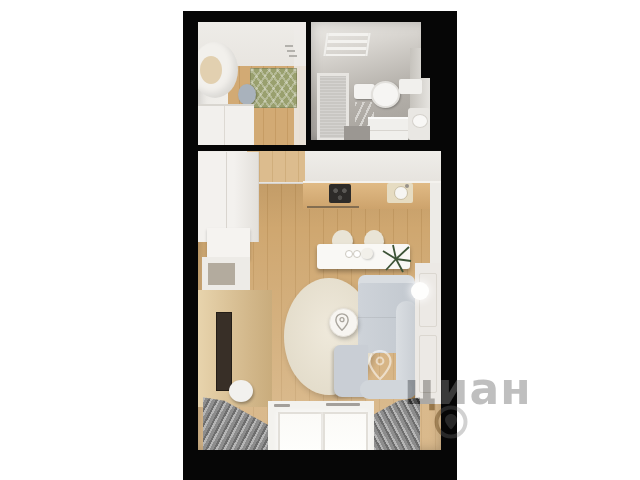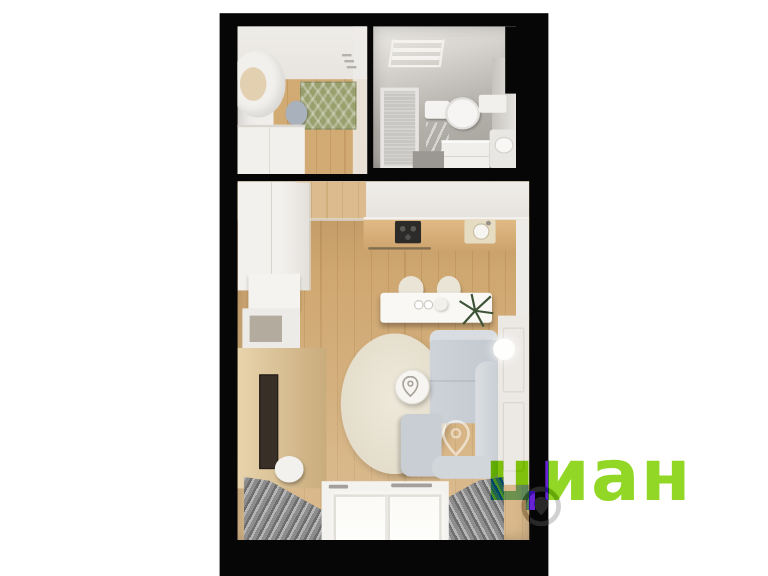--- a/index.html
+++ b/index.html
@@ -122,22 +122,22 @@
         background:repeating-linear-gradient(118deg,#6e6e6e 0 2px,#b5b5b5 2px 4px,#8d8d8d 4px 7px);}
   .m-curtR{left:150px;top:243px;width:72px;height:56px;
         clip-path:polygon(70% 12%,100% 6%,100% 100%,0 100%,0 62%);
         background:repeating-linear-gradient(62deg,#6e6e6e 0 2px,#b5b5b5 2px 4px,#8d8d8d 4px 7px);}
   .m-winsill{left:70px;top:250px;width:106px;height:49px;background:#f3f2ee;}
   .m-pane{top:261px;width:41px;height:38px;border:2px solid #e2dfd9;
         background:linear-gradient(180deg,#fbfaf7,#fefefc);box-shadow:0 0 6px rgba(255,255,255,.8);}
   .m-vent{height:3px;background:#8e8a84;border-radius:1px;opacity:.8;}
 
   
-  .wm-text{left:404px;top:367px;font-weight:700;font-size:60px;line-height:1;
-        letter-spacing:1px;color:#6d28d9;mix-blend-mode:difference;
+  .wm-text{left:404px;top:367px;font-weight:700;font-size:44px;line-height:1;
+        letter-spacing:1px;color:#404040;mix-blend-mode:difference;
         font-family:"DejaVu Sans",sans-serif;}
   .wm-logo{left:433px;top:404px;width:36px;height:36px;mix-blend-mode:difference;}
 </style>
 </head>
 <body>
 
 <div id="canvas">
 
   <div class="a mat"></div>
 

